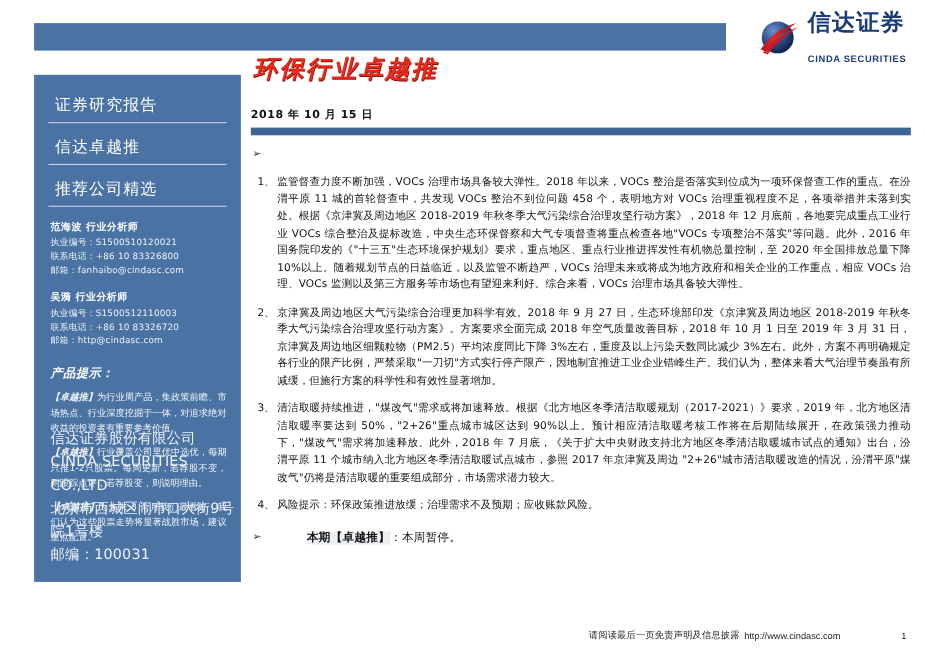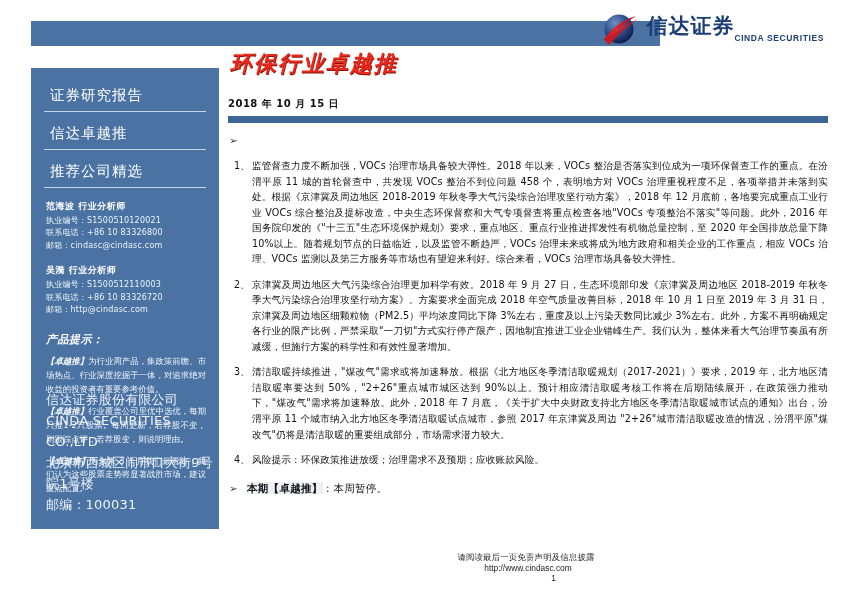--- a/index.html
+++ b/index.html
@@ -36,21 +36,21 @@
     gap: 7px;
   }
   .logo-mark {
     width: 40px;
     height: 38px;
     position: relative;
     flex: none;
   }
   .logo-text {
     display: flex;
-    flex-direction: row;
+    flex-direction: column;
     line-height: 1;
     justify-content: center;
   }
   .logo-cn {
     font-family: "DejaVu Sans", "Liberation Sans", sans-serif;
     font-size: 21px;
     font-weight: bold;
     color: #1b3c74;
     letter-spacing: 1px;
   }
@@ -224,39 +224,39 @@
   .section-head2 {
     display: flex;
     align-items: flex-start;
     margin-top: 14px;
     gap: 8px;
   }
   .section-head2-text {
     font-size: 10.5px;
     color: #111;
     letter-spacing: 0.3px;
+    margin-left: 32px;
   }
   .section-head2-text b {
     font-weight: bold;
     background: #eceff4;
   }
 
   
   .footer {
     position: absolute;
     left: 228px;
     right: 18px;
     bottom: 12px;
     display: flex;
     align-items: center;
     justify-content: flex-end;
     gap: 0;
     font-size: 8.4px;
     color: #222;
-    flex-direction: column;
   }
   .footer-note {
     letter-spacing: 0.2px;
   }
   .footer-url {
     margin-left: 4px;
     font-family: "Liberation Sans", sans-serif;
   }
   .footer-page {
     width: 60px;
@@ -309,21 +309,21 @@
 
   <div>
     <div class="sb-head">推荐公司精选</div>
     <div class="sb-rule"></div>
   </div>
 
   <div class="sb-analyst">
     <div class="sb-analyst-name">范海波  行业分析师</div>
     <div class="sb-analyst-line">执业编号：S1500510120021</div>
     <div class="sb-analyst-line">联系电话：+86 10 83326800</div>
-    <div class="sb-analyst-line">邮箱：cindasc@cindasc.com</div>
+    <div class="sb-analyst-line">邮箱：fanhaibo@cindasc.com</div>
   </div>
 
   <div class="sb-analyst">
     <div class="sb-analyst-name">吴漪  行业分析师</div>
     <div class="sb-analyst-line">执业编号：S1500512110003</div>
     <div class="sb-analyst-line">联系电话：+86 10 83326720</div>
     <div class="sb-analyst-line">邮箱：http@cindasc.com</div>
   </div>
 
   <div class="sb-tips-title">产品提示：</div>

